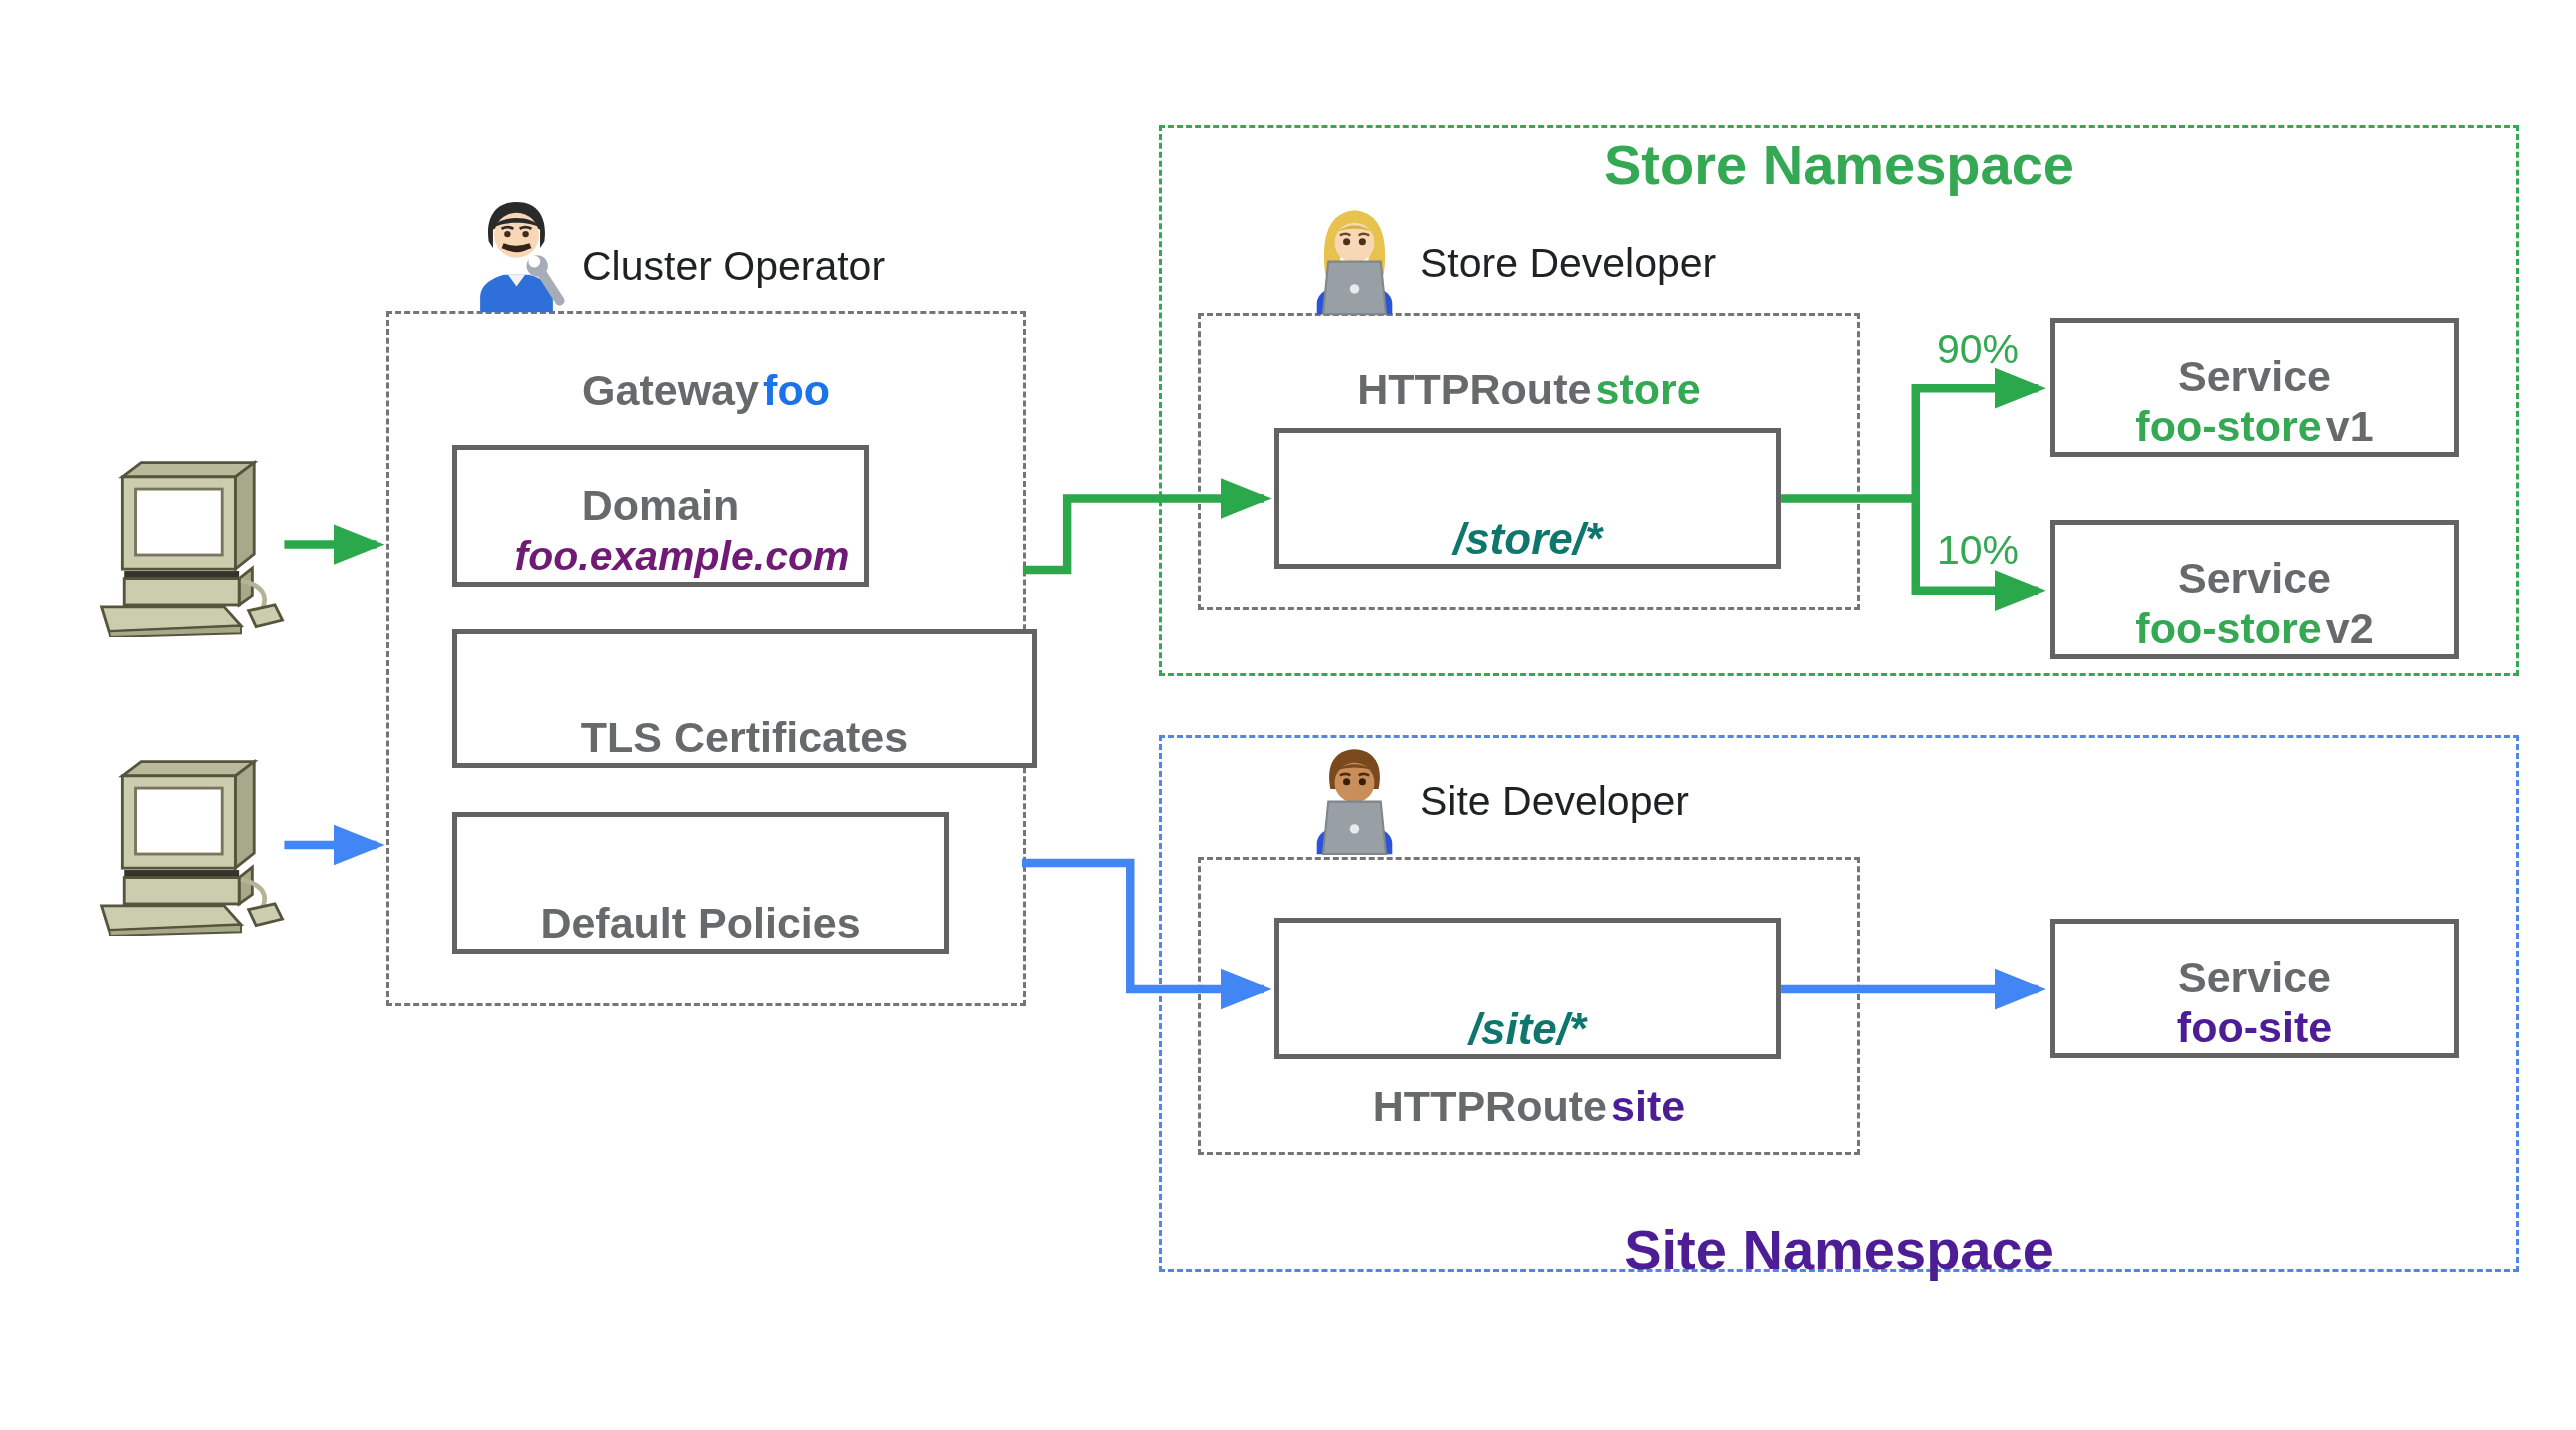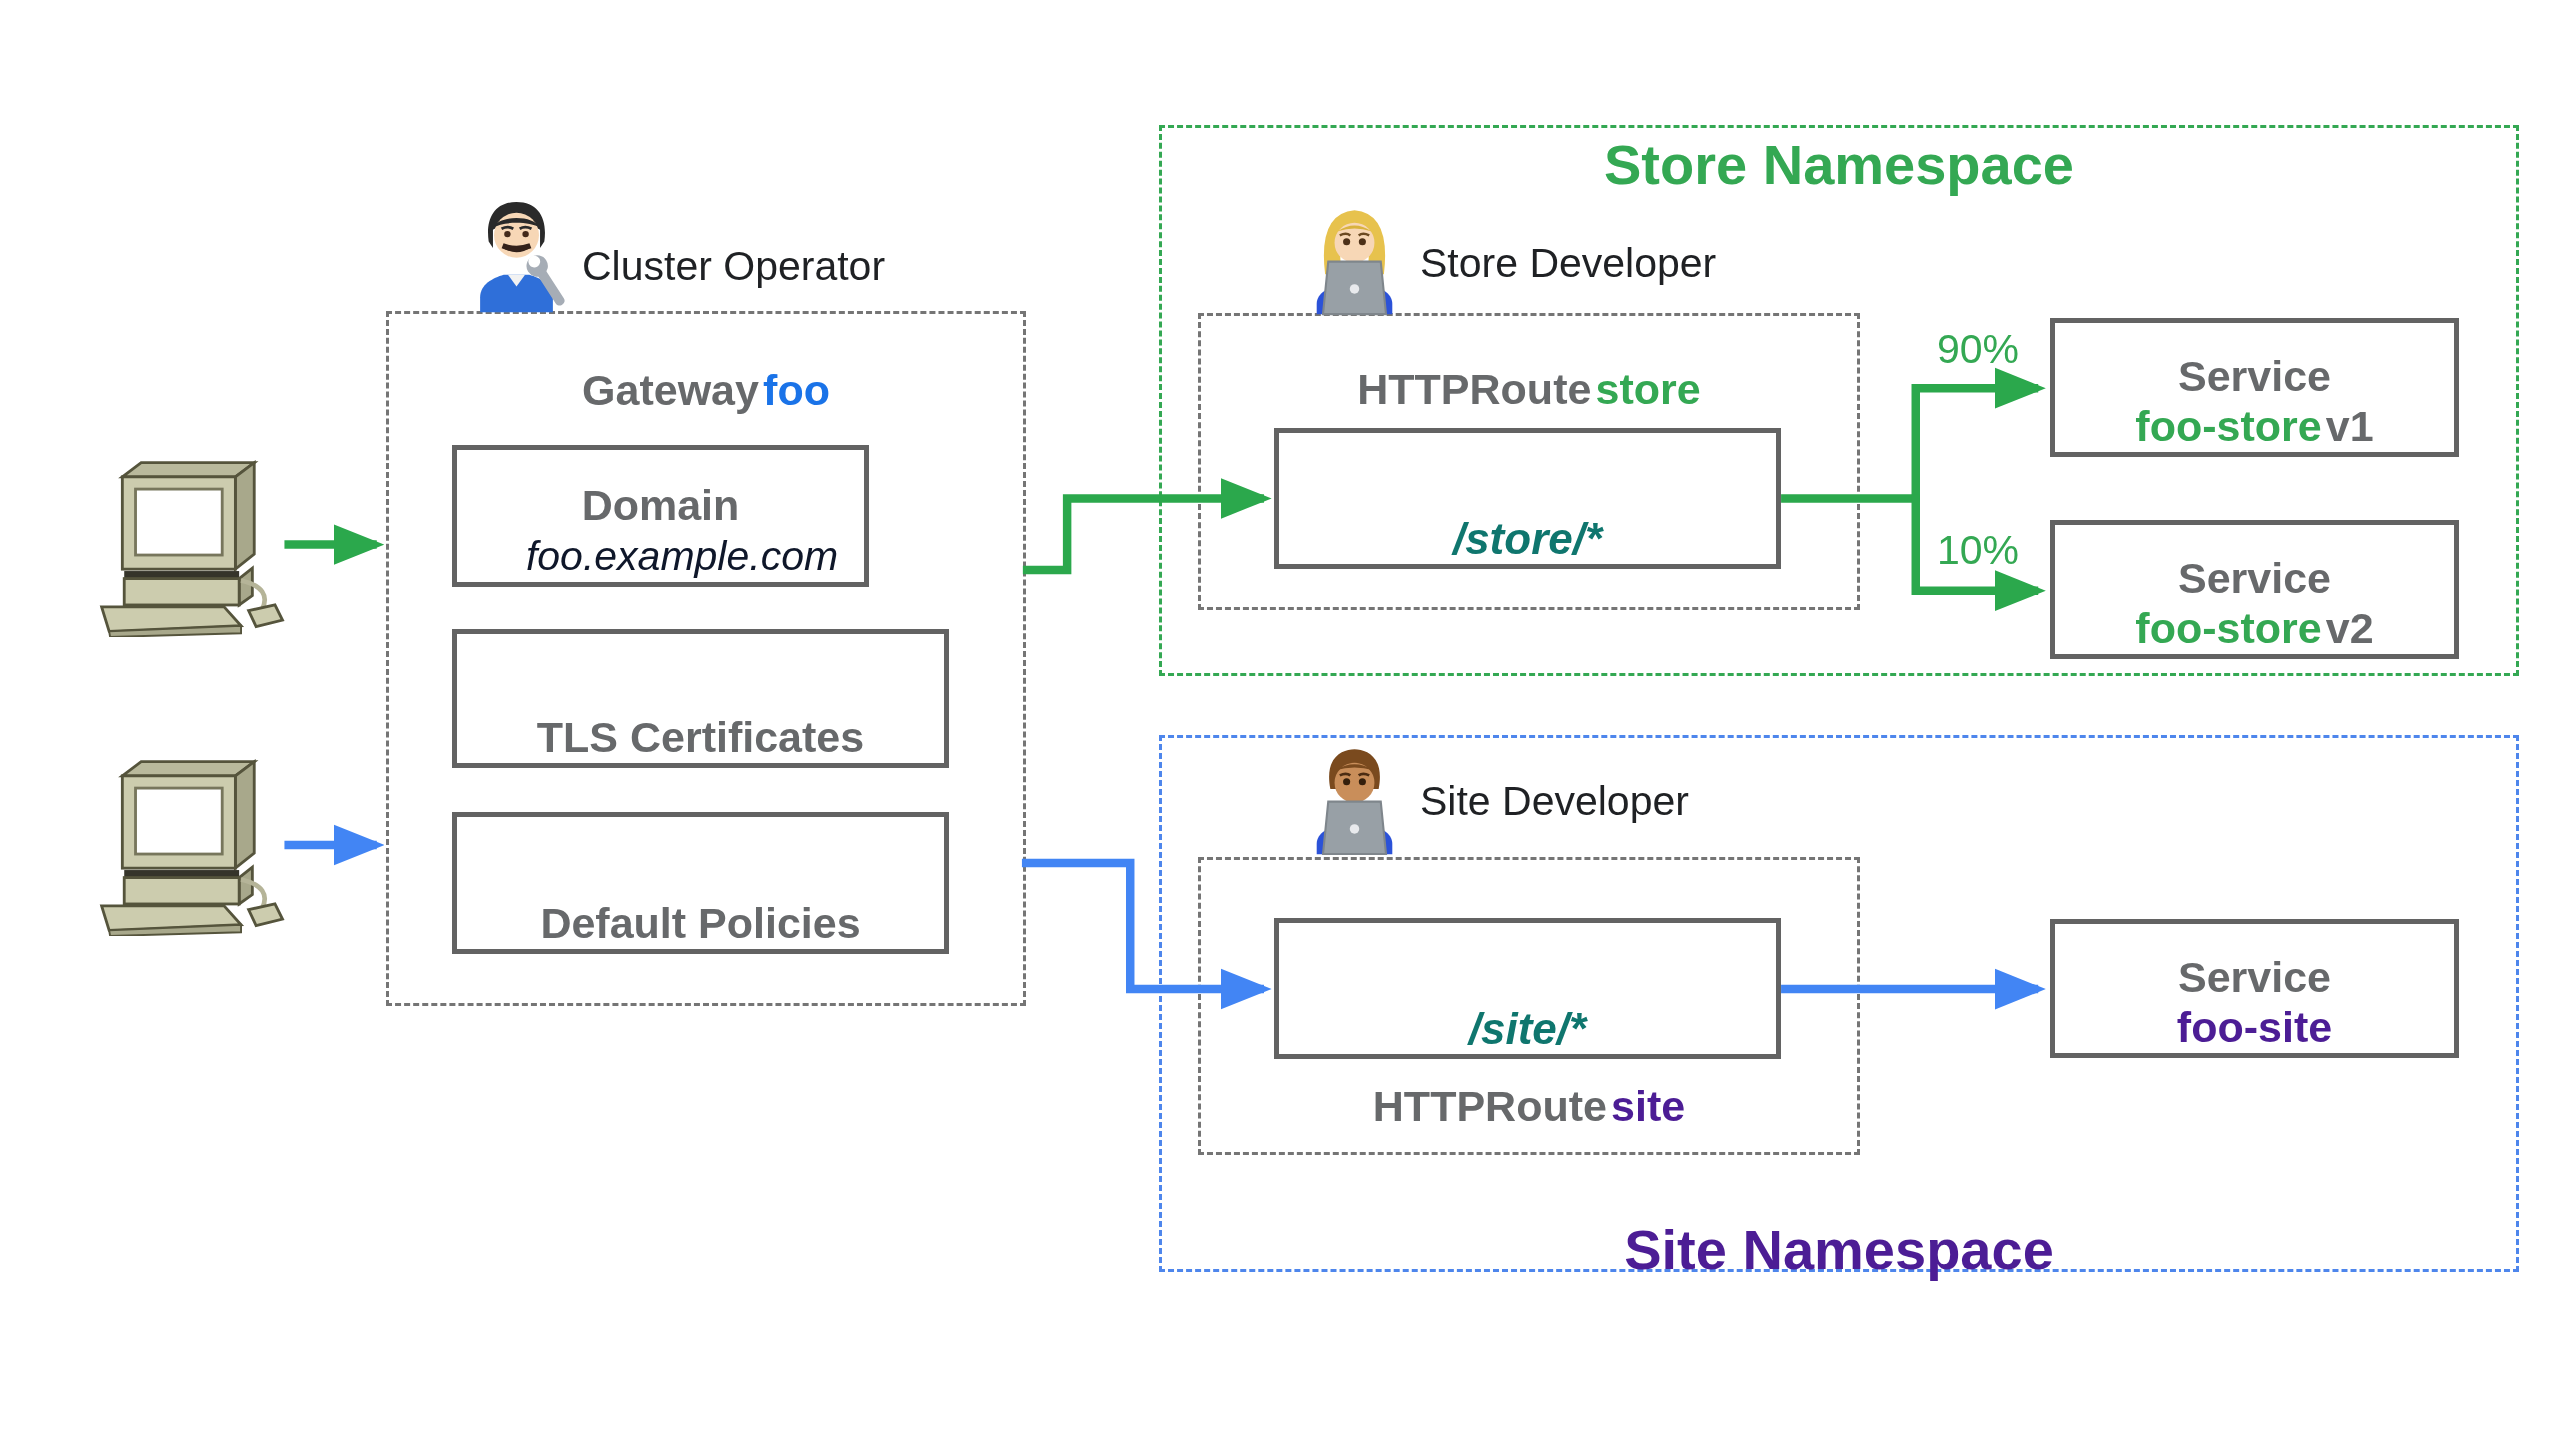--- a/index.html
+++ b/index.html
@@ -9,21 +9,21 @@
   svg.lines{left:0;top:0;z-index:3;pointer-events:none;}
   .dashed{z-index:1;background:transparent;}
   .dashed-gray{border:3.8px dashed #757575;}
   .dashed-green{border:3.8px dashed #34a853;}
   .dashed-blue{border:3.8px dashed #4e86ec;}
   .solid-box{border:5.7px solid #636363;background:#fff;z-index:2;
              display:flex;flex-direction:column;align-items:center;justify-content:flex-end;text-align:center;}
   .label{z-index:4;white-space:nowrap;}
   .center{text-align:center;}
   .t-title{font-size:43px;font-weight:700;color:#67696b;line-height:1.18;}
-  .t-italic{font-size:41px;font-style:italic;font-weight:400;color:#0f172a;line-height:1.25;margin-left:43px;}
+  .t-italic{font-size:41px;font-style:italic;font-weight:700;color:#701a75;line-height:1.25;margin-left:43px;}
   .t-path{font-size:44px;font-style:italic;font-weight:700;color:#0f766e;}
   .t-actor{font-size:41px;font-weight:400;color:#1f2124;}
   .t-ns{font-size:56px;font-weight:700;}
   .t-green{color:#34a853;}
   .t-blue{color:#4c1d95;}
   .t-foo{color:#1a73e8;}
   .t-pct{font-size:41px;font-weight:400;color:#34a853;}
   .avatar{z-index:4;}
 </style>
 </head>
@@ -109,21 +109,21 @@
   <div class="abs label center" style="left:386px;top:365px;width:640px">
     <span class="t-title">Gateway</span>
     <span class="t-title t-foo">foo</span>
   </div>
 
   <div class="abs solid-box" style="left:452px;top:445px;width:417px;height:142px">
     <div class="t-title">Domain</div>
     <div class="t-italic">foo.example.com</div>
   </div>
 
-  <div class="abs solid-box" style="left:452px;top:629px;width:497px;height:139px">
+  <div class="abs solid-box" style="left:452px;top:629px;width:585px;height:139px">
     <div class="t-title">TLS Certificates</div>
   </div>
 
   <div class="abs solid-box" style="left:452px;top:812px;width:497px;height:142px">
     <div class="t-title">Default Policies</div>
   </div>
 
   <div class="abs dashed dashed-green" style="left:1159px;top:125px;width:1360px;height:551px"></div>
 
   <div class="abs label t-ns t-green center" style="left:1159px;top:132px;width:1360px">Store Namespace</div>

